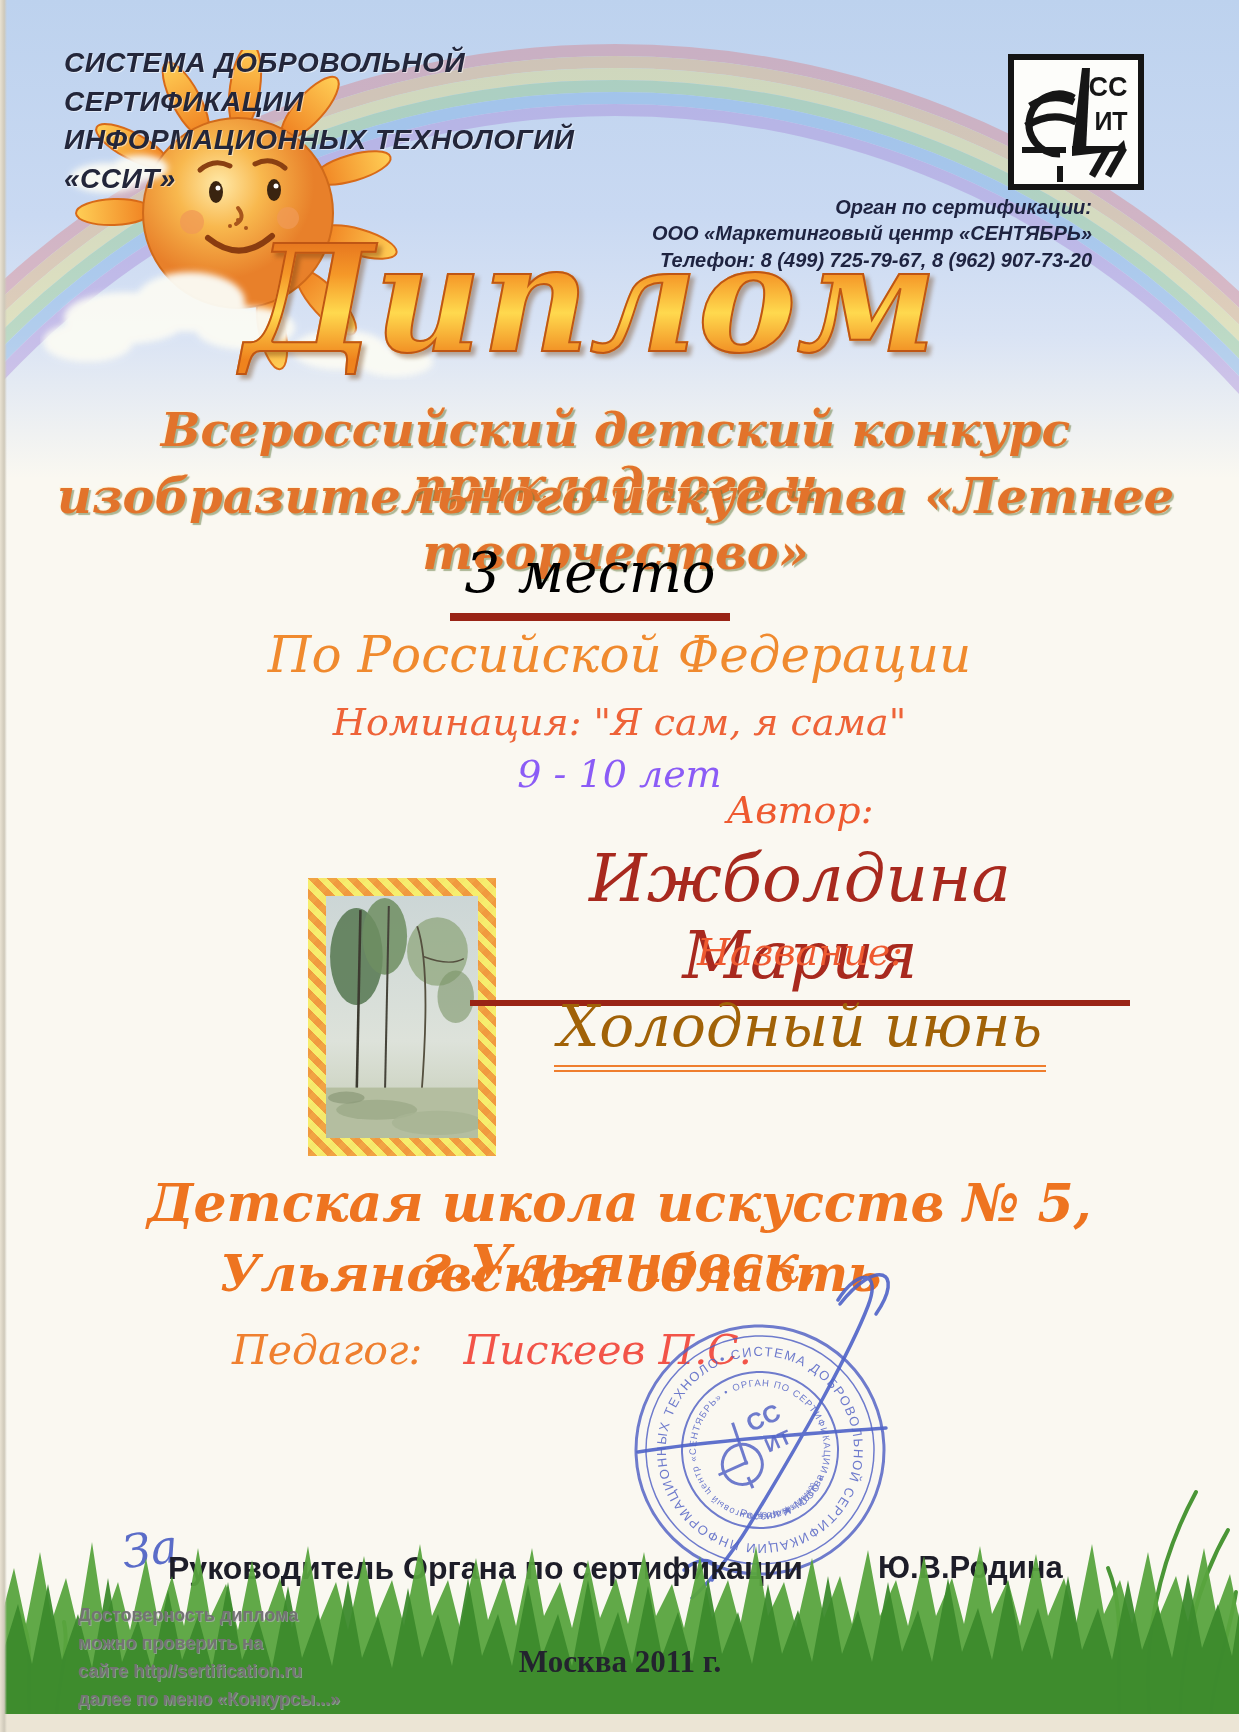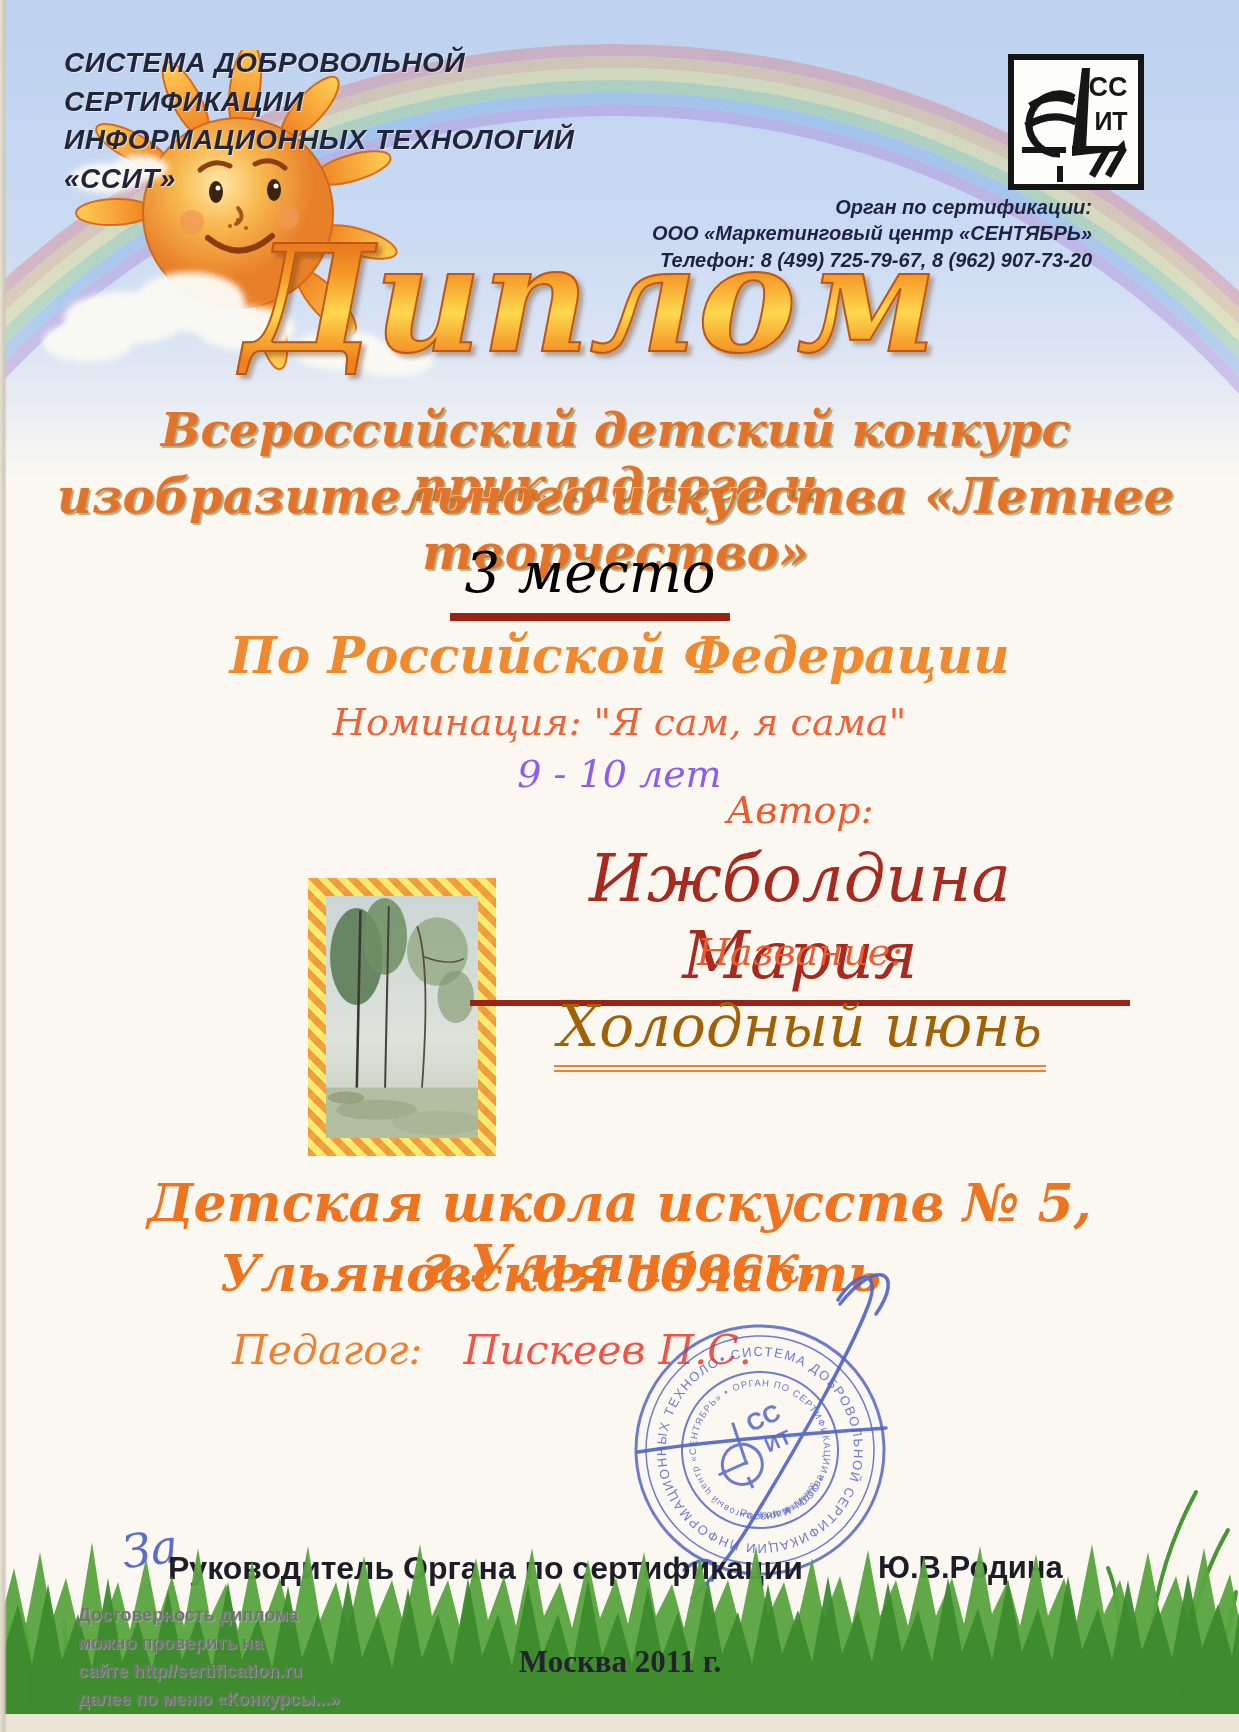--- a/index.html
+++ b/index.html
@@ -45,21 +45,21 @@
   }
   .contest1{top:402px; font-size:47px;}
   .contest2{top:468px; font-size:48px;}
   
   .place{
     left:0; top:540px; width:1180px; text-align:center;
     font-size:56px; font-style:italic; color:#000000;
   }
   .place span{display:inline-block; border-bottom:8px solid #992416; padding:0 14px 8px 14px;}
   .scope{left:0; top:626px; width:1239px; text-align:center;
-    font-size:50px; font-style:italic; font-weight:bold; color:#f08a2e;}
+    font-size:50px; font-style:italic; font-weight:normal; color:#f08a2e;}
   .nomination{left:0; top:700px; width:1239px; text-align:center;
     font-size:38px; font-style:italic; color:#ee6338;}
   .age{left:0; top:752px; width:1239px; text-align:center;
     font-size:38px; font-style:italic; color:#8b5cf6;}
   
   .artwork{
     left:308px; top:878px; width:188px; height:278px; box-sizing:border-box;
     padding:18px;
     background:
       repeating-linear-gradient(45deg, rgba(240,150,60,.85) 0 7px, rgba(246,238,110,.9) 7px 14px),

